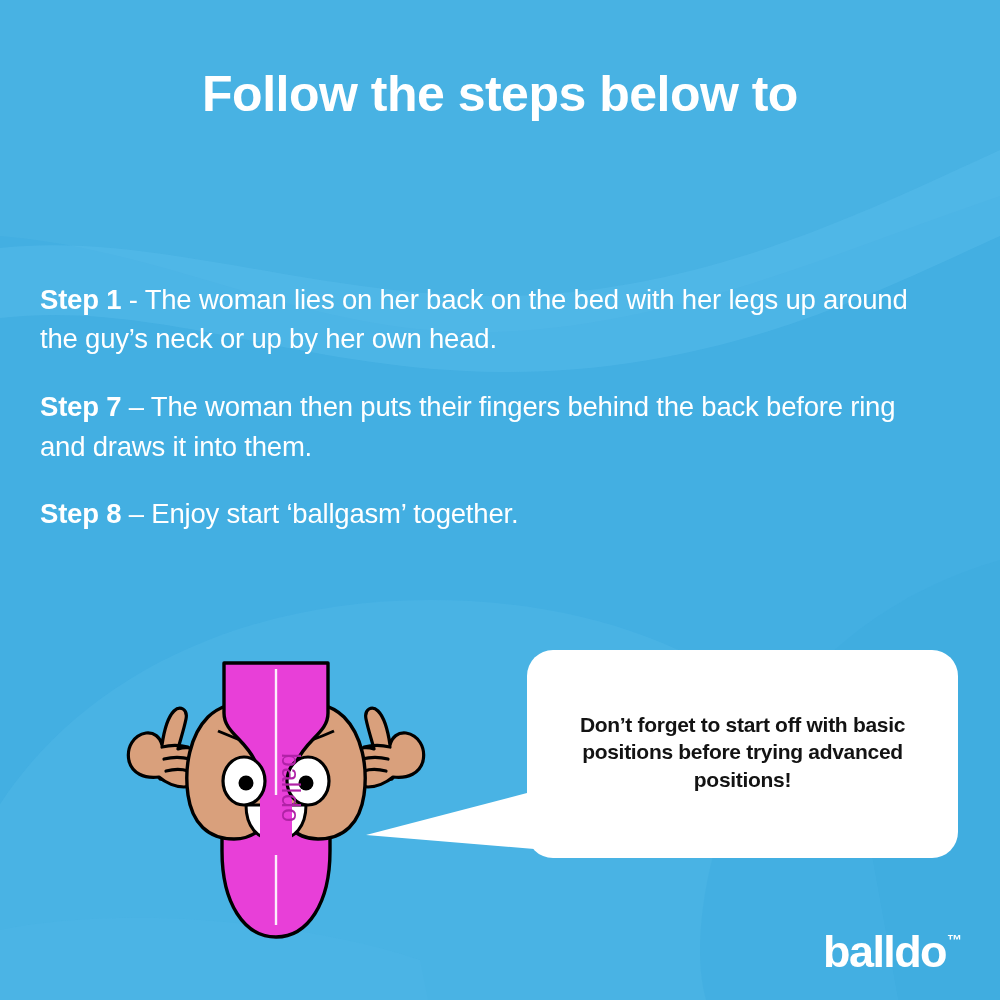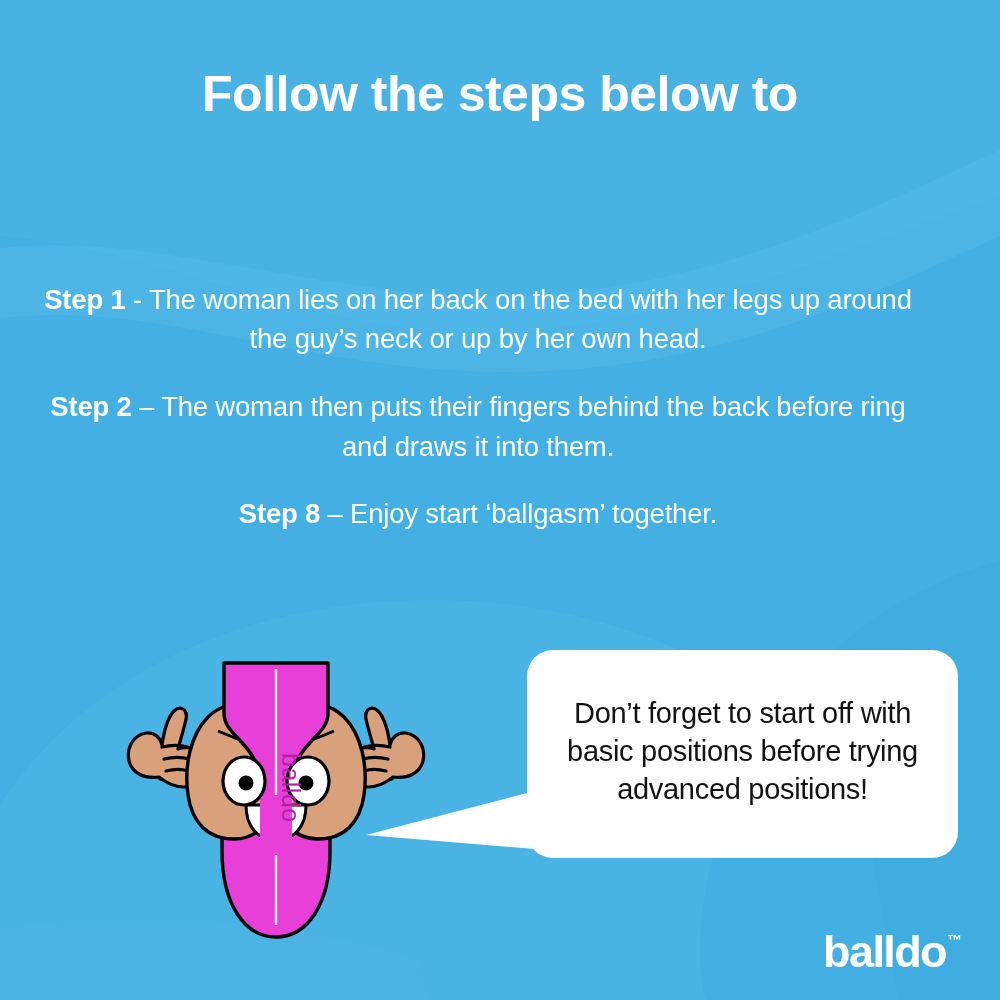--- a/index.html
+++ b/index.html
@@ -45,23 +45,22 @@
     letter-spacing: -0.5px;
   }
   #heading .hl {
     display: block;
   }
 
   
   #steps {
     position: absolute;
     top: 252px;
-    left: 28px;
+    left: 40px;
     width: 900px;
-    text-align: center;
   }
   .step {
     color: #FFFFFF;
     font-size: 27.5px;
     line-height: 1.45;
     margin-bottom: 21px;
     letter-spacing: -0.2px;
   }
   .step:last-child { margin-bottom: 0; }
   .step-label {
@@ -78,22 +77,22 @@
     background: #FFFFFF;
     border-radius: 26px;
     display: flex;
     align-items: center;
     justify-content: center;
     box-sizing: border-box;
     padding: 6px 18px 10px 18px;
   }
   #bubble-text {
     color: #131313;
-    font-size: 29px;
-    font-weight: normal;
+    font-size: 21px;
+    font-weight: bold;
     line-height: 1.3;
     text-align: center;
     letter-spacing: -0.3px;
   }
   #bubble-tail {
     position: absolute;
     left: 366px;
     top: 788px;
     width: 180px;
     height: 70px;
@@ -147,21 +146,21 @@
   </svg>
 
   <div class="content">
 
     <h1 id="heading">
       <span class="hl">Follow the steps below to</span>
     </h1>
 
     <div id="steps">
       <p class="step"><span class="step-label">Step 1</span><span class="step-body"> - The woman lies on her back on the bed with her legs up around the guy’s neck or up by her own head.</span></p>
-      <p class="step"><span class="step-label">Step 2</span><span class="step-body"> – The woman then puts their fingers behind the back before ring and draws it into them.</span></p>
+      <p class="step"><span class="step-label">Step 7</span><span class="step-body"> – The woman then puts their fingers behind the back before ring and draws it into them.</span></p>
       <p class="step"><span class="step-label">Step 8</span><span class="step-body"> – Enjoy start ‘ballgasm’ together.</span></p>
     </div>
 
     <svg id="bubble-tail" viewBox="0 0 180 70" aria-hidden="true">
       <path d="M180,0 L180,62 L0,47 Z" fill="#FFFFFF"></path>
     </svg>
 
     <div id="bubble">
       <div id="bubble-text">Don’t forget to start off with basic positions before trying advanced positions!</div>
     </div>

